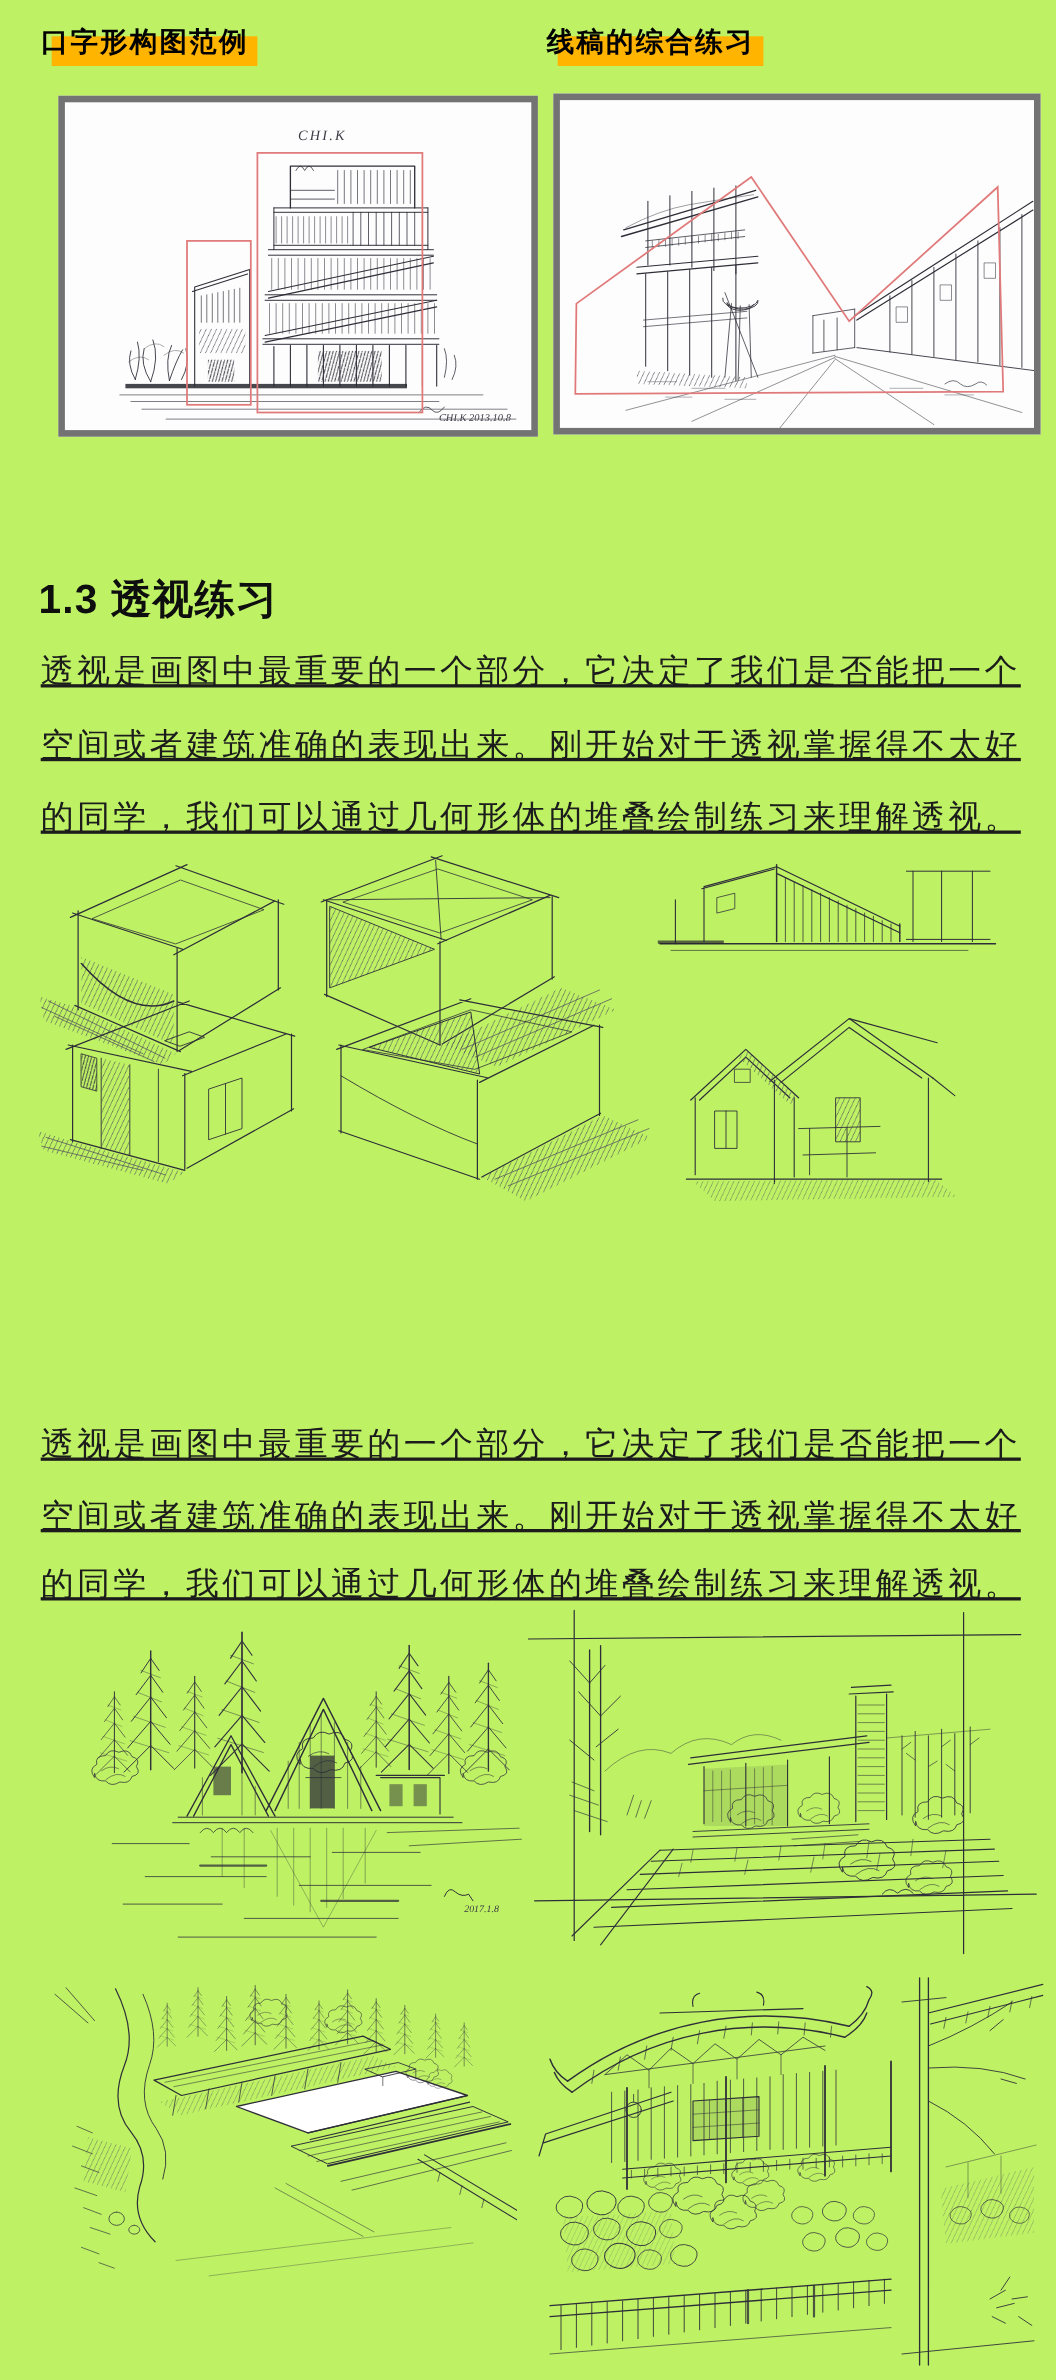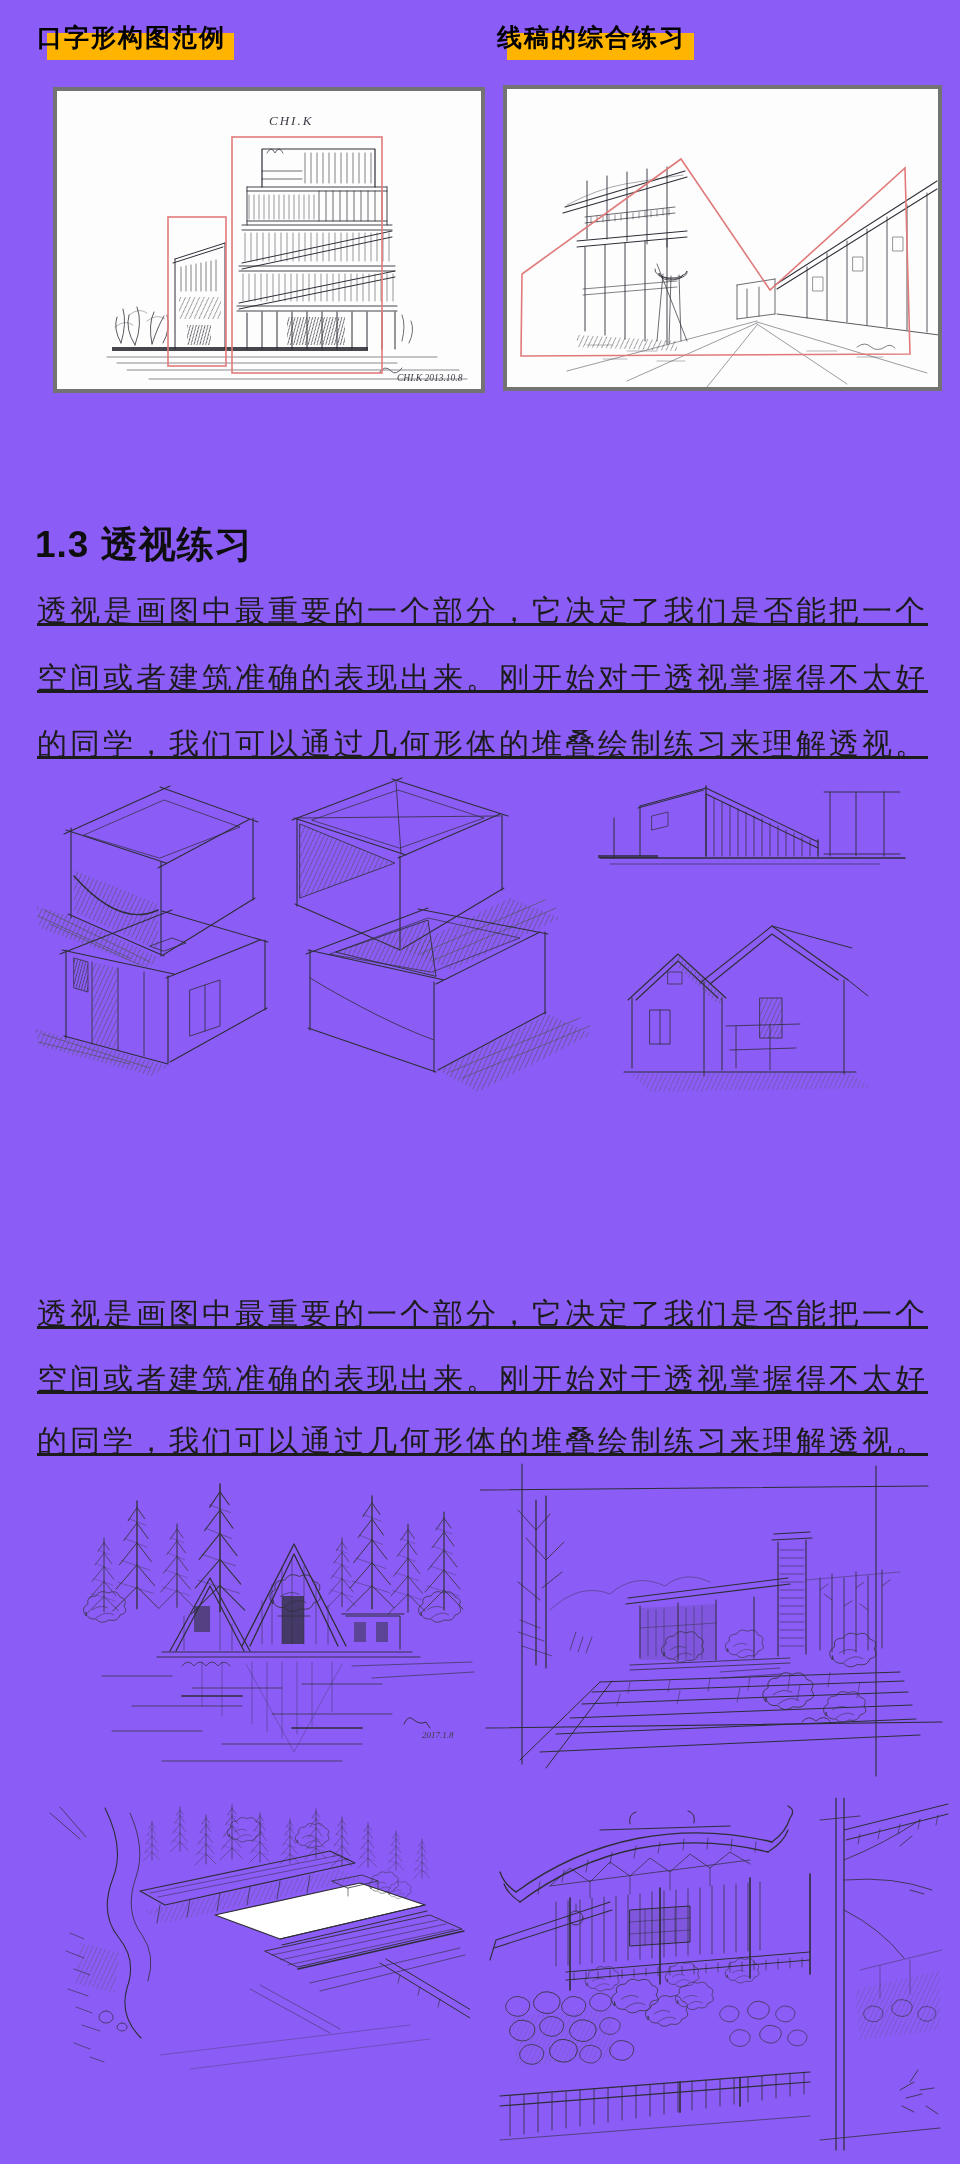--- a/index.html
+++ b/index.html
@@ -1,21 +1,21 @@
 <!DOCTYPE html>
 <html><head>
 <meta charset="utf-8">
 <style>
   html,body{margin:0;padding:0;background:#ffffff;}
-  .page{position:relative;width:960px;height:2164px;background:#8b5cf6;overflow:hidden;
+  .page{position:relative;width:960px;height:2164px;background:#bef264;overflow:hidden;
         font-family:"Liberation Sans","DejaVu Sans",sans-serif;}
   .exlabel{position:absolute;font-size:25px;font-weight:700;letter-spacing:2px;color:#000;white-space:nowrap;}
   .exlabel .bg{position:absolute;left:10px;top:12px;right:-8px;height:27px;background:#FFB400;}
   .exlabel .tx{position:relative;}
-  .redframe{position:absolute;background:#fefdfd;border:4px solid #737373;}
+  .redframe{position:absolute;background:#fefdfd;border:6px solid #737373;}
   .figure{position:absolute;}
   .h{position:absolute;left:35px;font-size:37px;font-weight:700;color:#0e0e0e;letter-spacing:1px;white-space:nowrap;}
   .pline{position:absolute;left:37px;font-size:30px;letter-spacing:3px;color:#1c1c1c;line-height:34px;white-space:nowrap;text-decoration:underline;}
   svg{display:block;}
   .ink{stroke:#2e2e38;fill:none;stroke-linecap:round;stroke-linejoin:round;}
   .hand{font-family:"Liberation Serif","DejaVu Serif",serif;font-style:italic;fill:#3c3c46;}
 </style>
 </head>
 <body>
 

